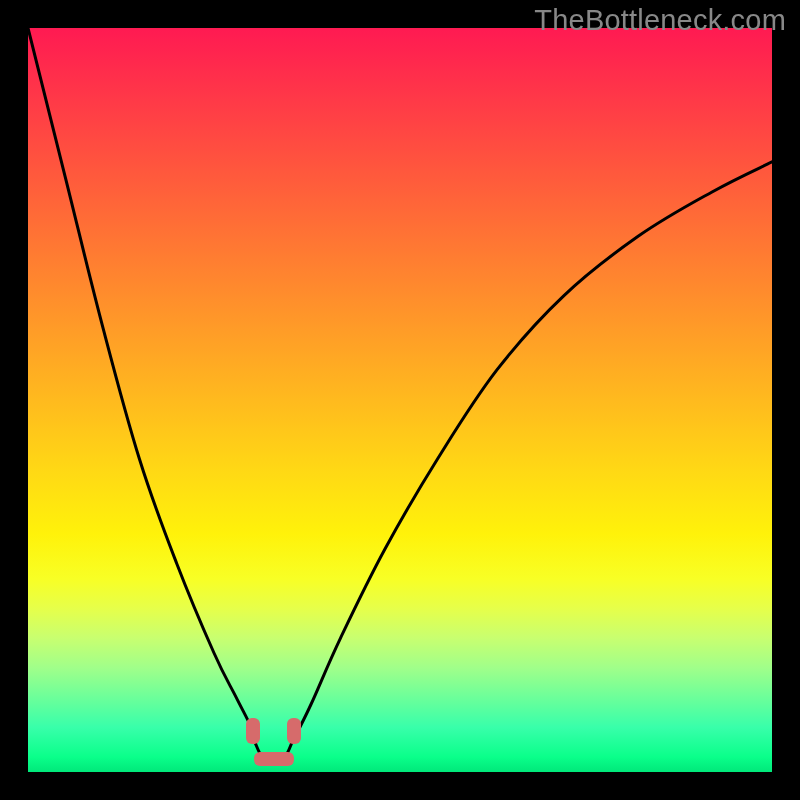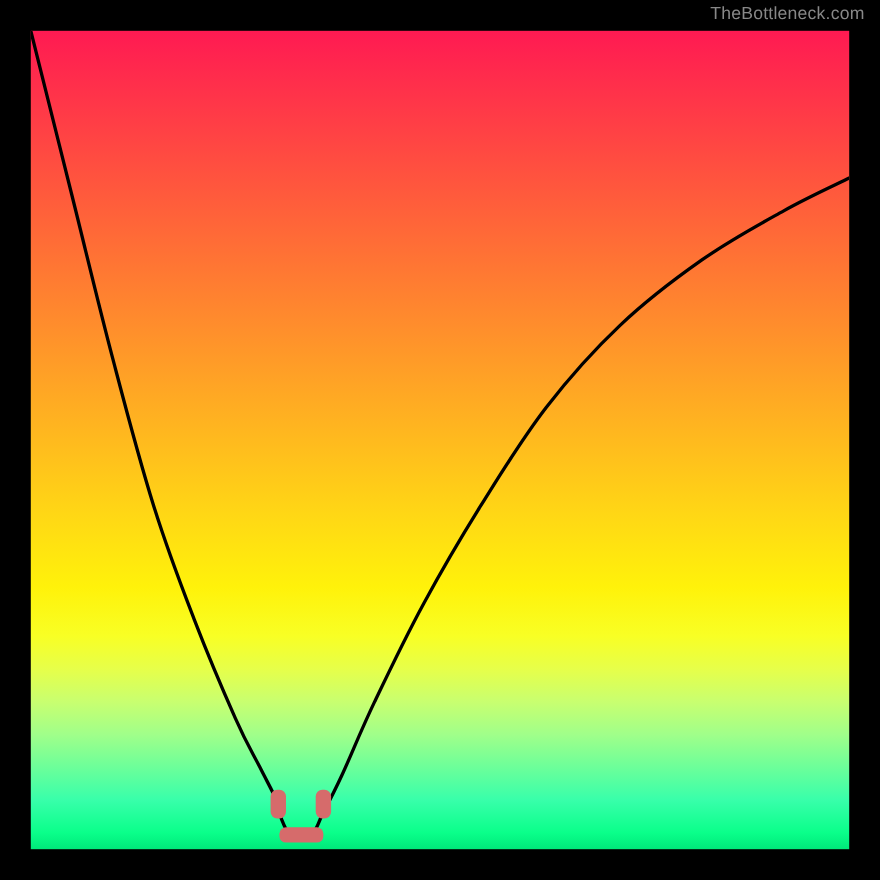--- a/index.html
+++ b/index.html
@@ -42,21 +42,21 @@
       #0aff8a 98%,
       #00e87a 100%
     );
     overflow: hidden;
   }
   .watermark {
     position: absolute;
     top: 4px;
     right: 14px;
     color: #888;
-    font-size: 16px;
+    font-size: 29px;
     letter-spacing: 0.2px;
     z-index: 10;
     user-select: none;
   }
   svg.curve {
     position: absolute;
     left: 0;
     top: 0;
     width: 744px;
     height: 744px;

